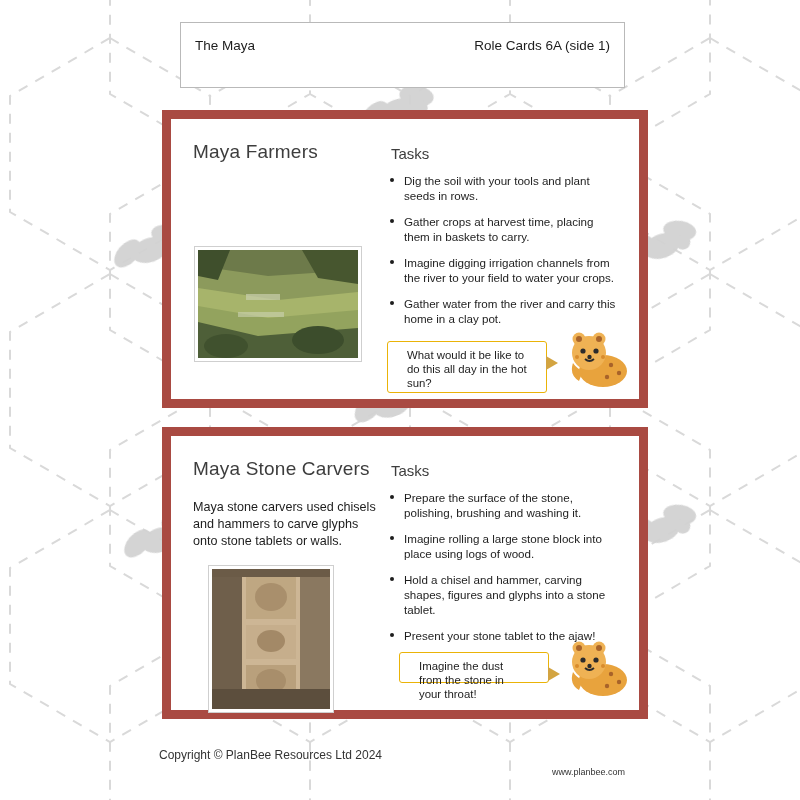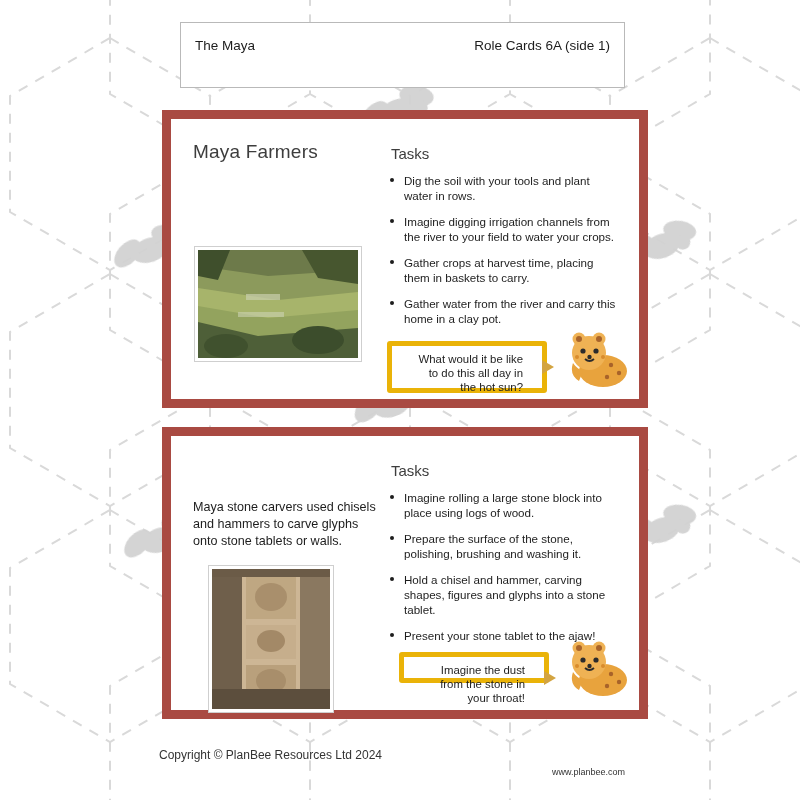--- a/index.html
+++ b/index.html
@@ -143,29 +143,28 @@
     top: 5px;
     width: 4px;
     height: 4px;
     border-radius: 50%;
     background: #1d1d1d;
   }
 
   
   .bubble {
     position: absolute;
-    border: 5px solid #eab308;
+    border: 1px solid #eab308;
     background: #ffffff;
     border-radius: 3px;
     font-size: 11.4px;
     line-height: 14px;
     color: #1d1d1d;
     padding: 6px 19px;
     box-sizing: border-box;
-    text-align: right;
   }
   #bubble-1 { left: 216px; top: 222px; width: 160px; height: 52px; }
   #bubble-2 { left: 228px; top: 216px; width: 150px; height: 31px; }
   .bubble-tail {
     position: absolute;
     width: 0; height: 0;
     border-top: 7px solid transparent;
     border-bottom: 7px solid transparent;
     border-left: 12px solid #d3a441;
     right: -12px;
@@ -299,23 +298,23 @@
         <path d="M104 0 L160 0 L160 34 L120 28 Z" fill="#47562f"></path>
         <path d="M0 0 L32 0 L20 30 L0 26 Z" fill="#3f4f2c"></path>
         <ellipse cx="120" cy="90" rx="26" ry="14" fill="#3c4d2c"></ellipse>
         <ellipse cx="28" cy="96" rx="22" ry="12" fill="#40512e"></ellipse>
         <rect x="48" y="44" width="34" height="6" fill="#c9ceae" opacity="0.7"></rect>
         <rect x="40" y="62" width="46" height="5" fill="#ccd2b2" opacity="0.6"></rect>
       </svg>
     </div>
 
     <ul class="tasks">
-      <li>Dig the soil with your tools and plant water in rows.</li>
+      <li>Dig the soil with your tools and plant seeds in rows.</li>
+      <li>Gather crops at harvest time, placing them in baskets to carry.</li>
       <li>Imagine digging irrigation channels from the river to your field to water your crops.</li>
-      <li>Gather crops at harvest time, placing them in baskets to carry.</li>
       <li>Gather water from the river and carry this home in a clay pot.</li>
     </ul>
 
     <div id="bubble-1" class="bubble">
       <span>What would it be like to do this all day in the hot sun?</span>
       <span class="bubble-tail"></span>
     </div>
 
     <svg id="jaguar-1" class="jaguar" viewBox="0 0 72 66">
       <ellipse cx="40" cy="46" rx="24" ry="16" fill="#e8a33d"></ellipse>
@@ -333,20 +332,21 @@
       <circle cx="56" cy="48" r="2.2" fill="#a8632a"></circle>
       <circle cx="44" cy="52" r="2.2" fill="#a8632a"></circle>
       <circle cx="14" cy="32" r="2" fill="#d98c2c"></circle>
       <circle cx="40" cy="32" r="2" fill="#d98c2c"></circle>
     </svg>
   </div>
 </div>
 
 <div id="card-2" class="card">
   <div class="card-inner">
+    <div class="card-title">Maya Stone Carvers</div>
     <div class="tasks-title">Tasks</div>
     <div id="desc-2" class="card-desc">Maya stone carvers used chisels and hammers to carve glyphs onto stone tablets or walls.</div>
 
     <div id="photo-2" class="photo">
       <svg width="100%" height="100%" viewBox="0 0 118 140" preserveAspectRatio="none">
         <rect x="0" y="0" width="118" height="140" fill="#b8a186"></rect>
         <rect x="0" y="0" width="30" height="140" fill="#6f5f4b"></rect>
         <rect x="88" y="0" width="30" height="140" fill="#8a7860"></rect>
         <rect x="30" y="0" width="58" height="140" fill="#cdb695"></rect>
         <rect x="34" y="10" width="50" height="40" fill="#bda empty" opacity="0"></rect>
@@ -355,22 +355,22 @@
         <rect x="34" y="96" width="50" height="36" fill="#b9a07c"></rect>
         <ellipse cx="59" cy="28" rx="16" ry="14" fill="#a98f6c"></ellipse>
         <ellipse cx="59" cy="72" rx="14" ry="11" fill="#a38967"></ellipse>
         <ellipse cx="59" cy="112" rx="15" ry="12" fill="#a88e6b"></ellipse>
         <rect x="0" y="120" width="118" height="20" fill="#5c4e3d"></rect>
         <rect x="0" y="0" width="118" height="8" fill="#6b5b47"></rect>
       </svg>
     </div>
 
     <ul class="tasks">
+      <li>Prepare the surface of the stone, polishing, brushing and washing it.</li>
       <li>Imagine rolling a large stone block into place using logs of wood.</li>
-      <li>Prepare the surface of the stone, polishing, brushing and washing it.</li>
       <li>Hold a chisel and hammer, carving shapes, figures and glyphs into a stone tablet.</li>
       <li>Present your stone tablet to the ajaw!</li>
     </ul>
 
     <div id="bubble-2" class="bubble">
       <span>Imagine the dust from the stone in your throat!</span>
       <span class="bubble-tail"></span>
     </div>
 
     <svg id="jaguar-2" class="jaguar" viewBox="0 0 72 66">

